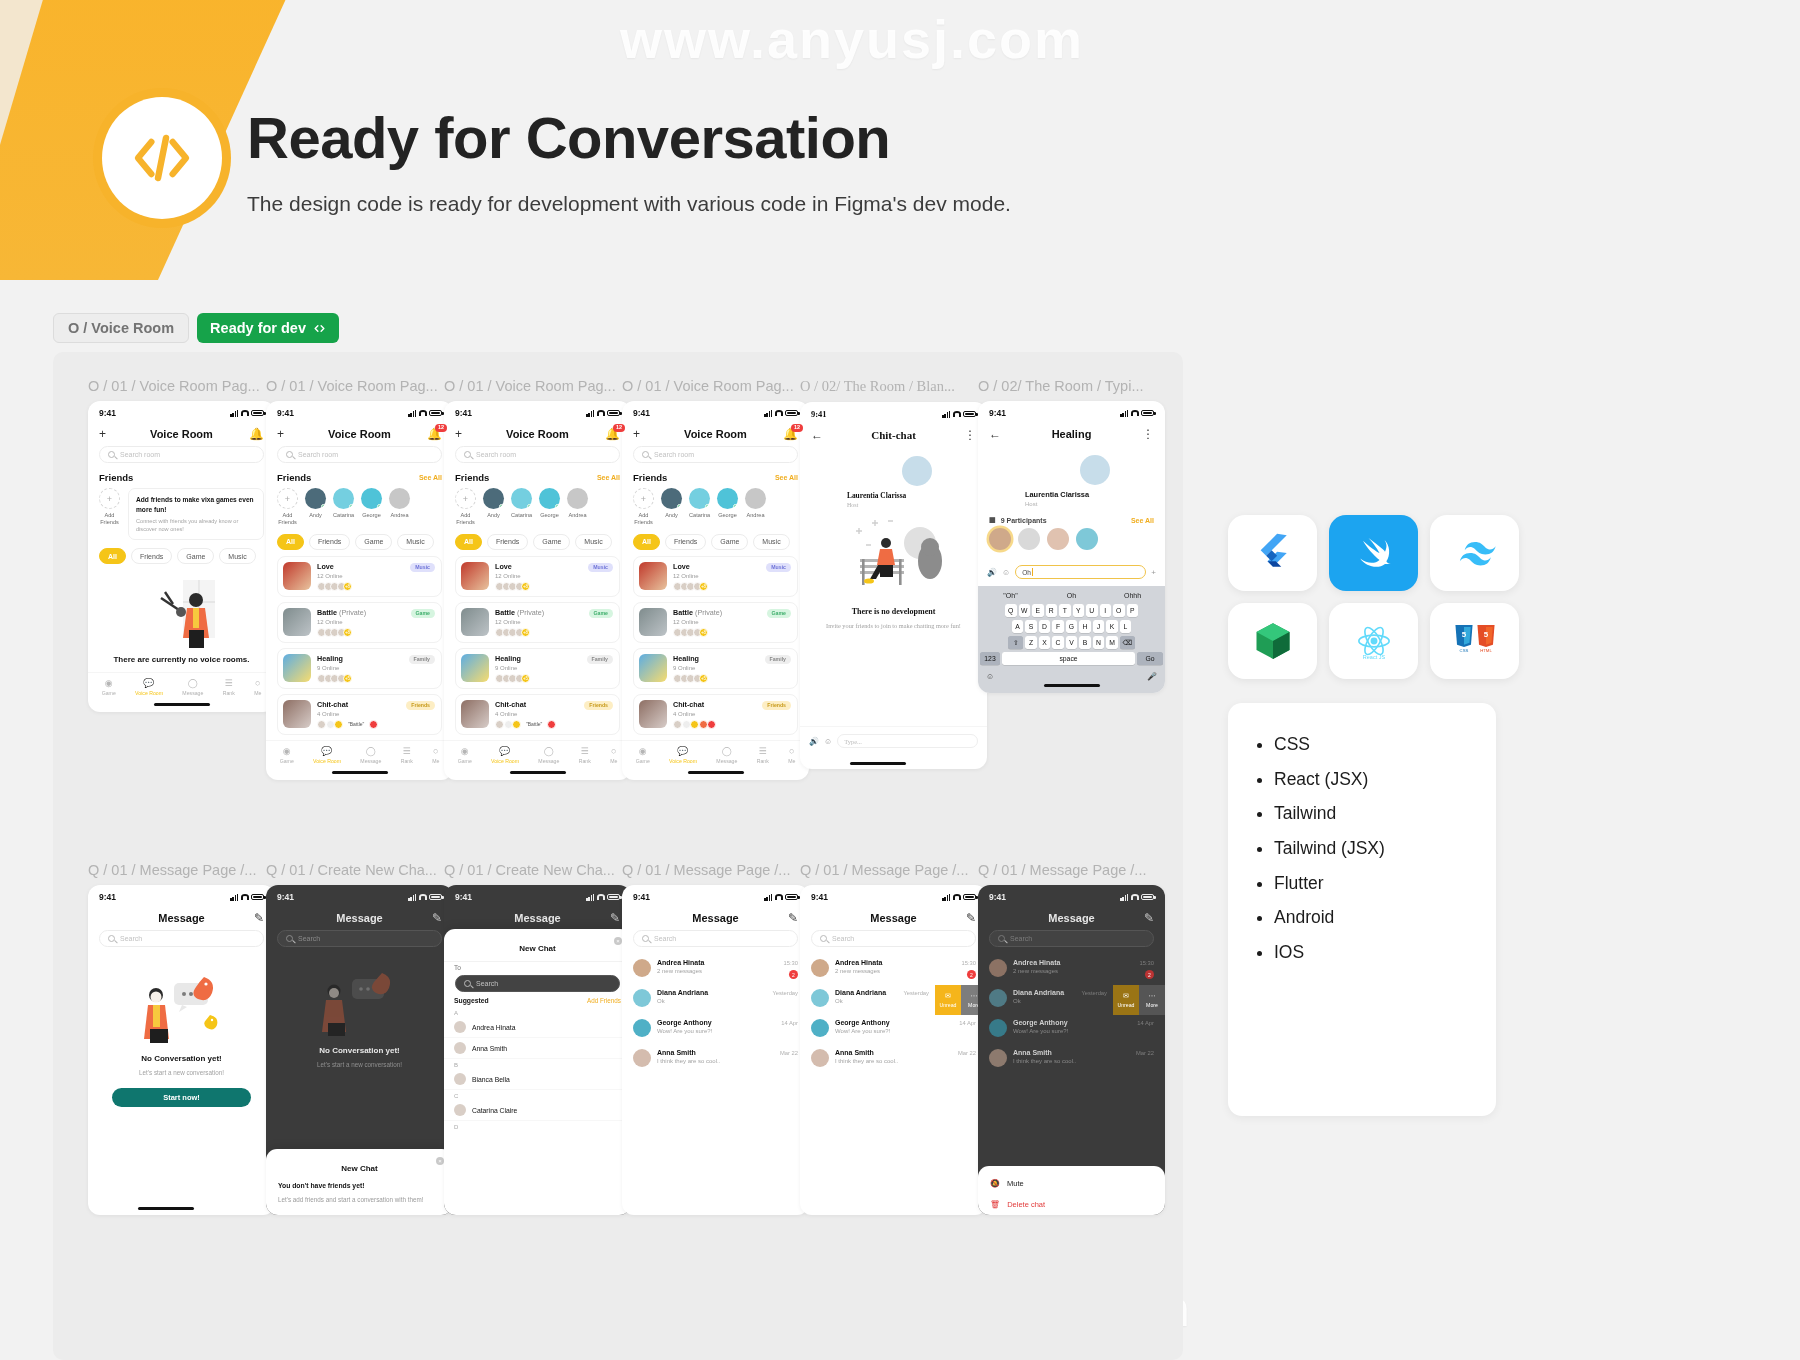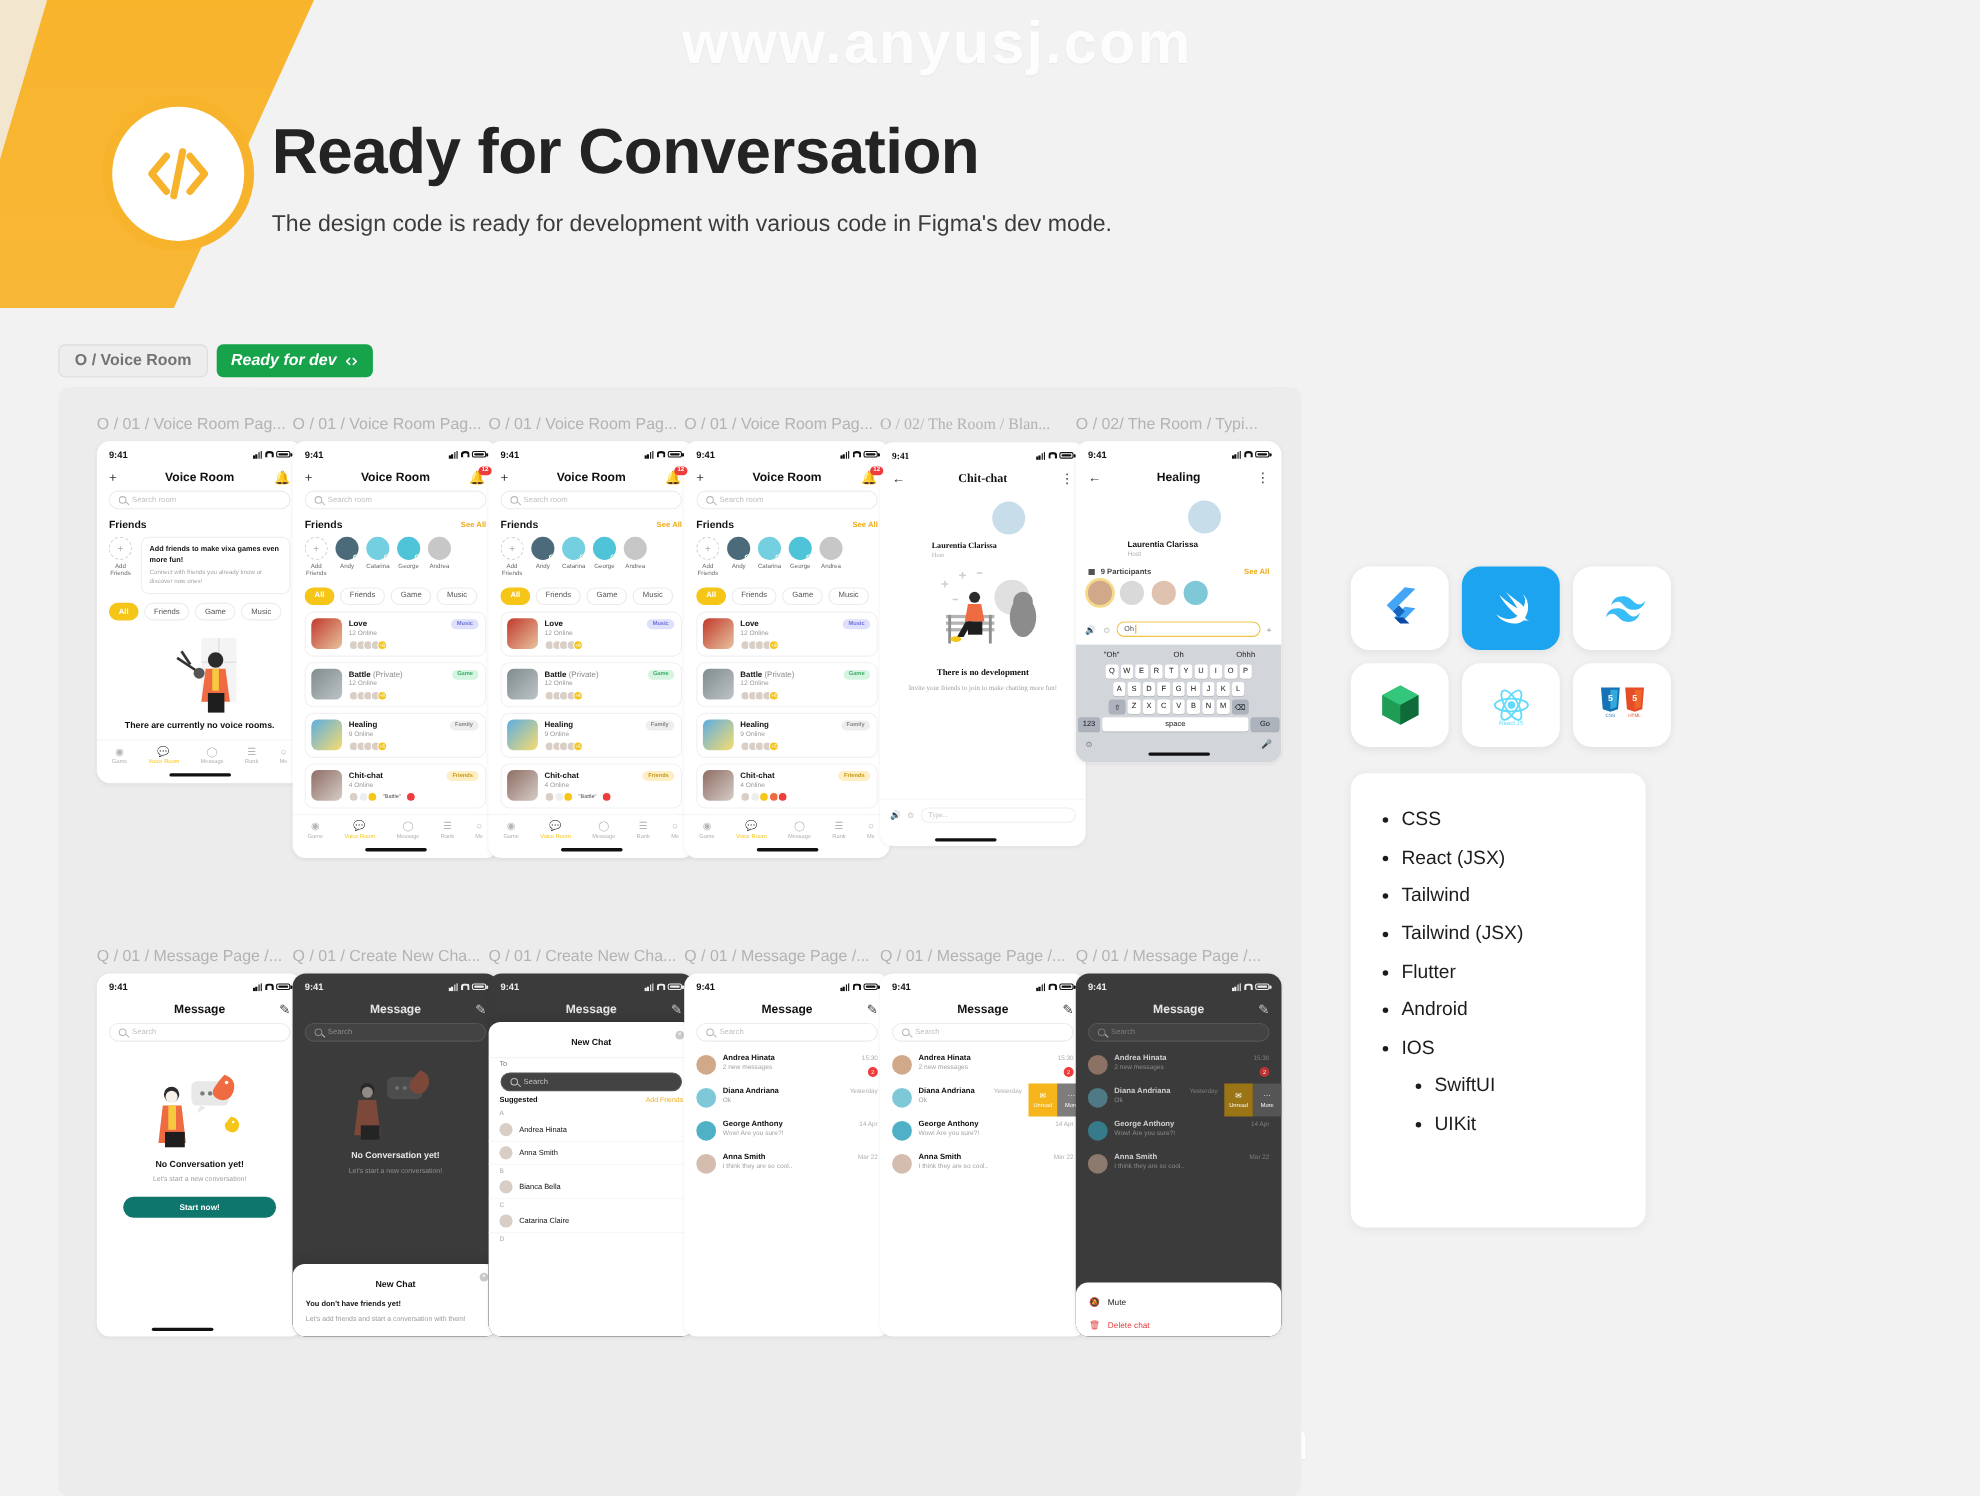--- a/index.html
+++ b/index.html
@@ -32,21 +32,21 @@
              font-weight:800; color:#232323; letter-spacing:-.5px; }
   .h-sub { position:absolute; left:247px; top:192px; font-size:21px;
            color:#3c3c3c; }
 
   
   .tags { position:absolute; left:53px; top:313px; display:flex; gap:8px; }
   .tag-grey { background:#ededed; border:1px solid #dcdcdc; border-radius:6px;
               padding:6px 14px; font-size:14.5px; font-weight:700; color:#737373; }
   .tag-green { background:#16a34a; border-radius:6px; padding:6px 13px;
                font-size:14.5px; font-weight:700; color:#fff;
-               display:flex; align-items:center; gap:7px;font-style:italic; }
+               display:flex; align-items:center; gap:7px; }
 
   
   .canvas { position:absolute; left:53px; top:352px; width:1130px; height:1008px;
             background:#ececec; border-radius:10px; }
 
   
   .frame { position:absolute; }
   .frame .flabel { font-size:14.5px; color:#b3b3b3; margin-bottom:7px;
                    white-space:nowrap; overflow:hidden; }
   .phone { width:187px; background:#fff; border-radius:12px; overflow:hidden;
@@ -1454,19 +1454,15 @@
     <li>CSS</li>
     <li>React (JSX)</li>
     <li>Tailwind</li>
     <li>Tailwind (JSX)</li>
     <li>Flutter</li>
     <li>
       <span>Android</span>
     </li>
     <li>
       <span>IOS</span>
-      <ul>
-        <li>SwiftUI</li>
-        <li>UIKit</li>
-      </ul>
     </li>
   </ul>
 </div>
 
 </body></html>

